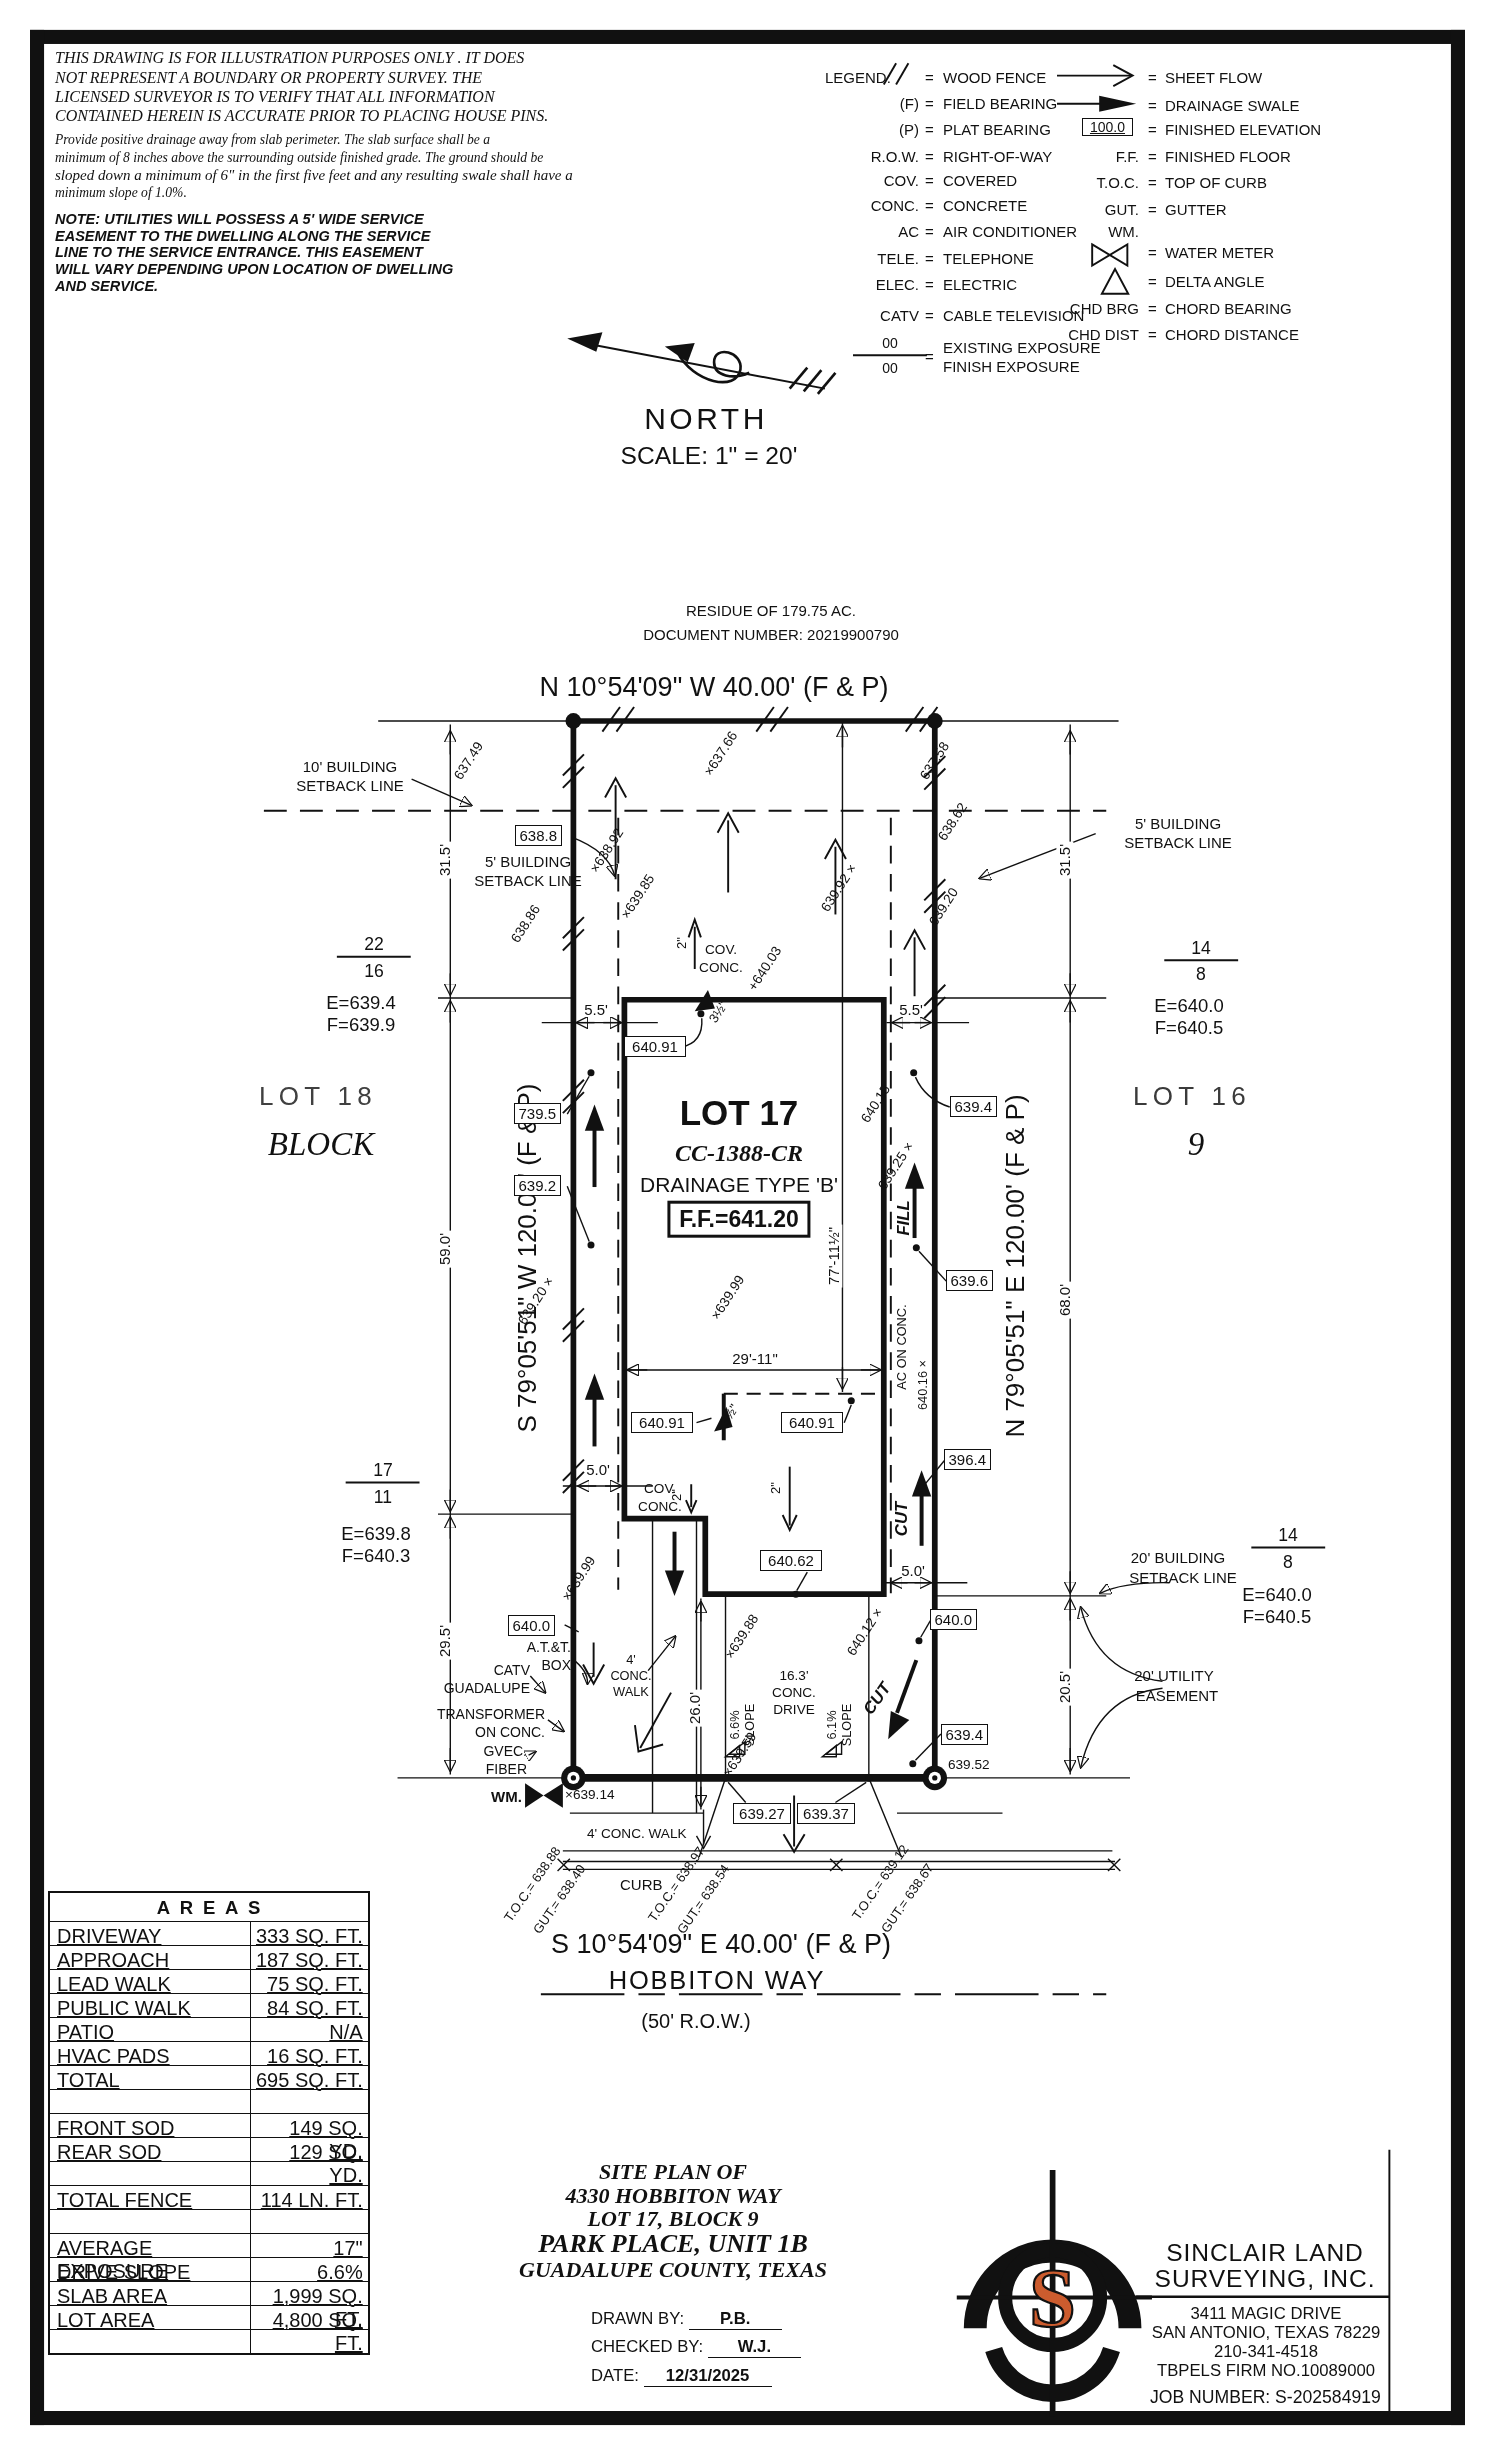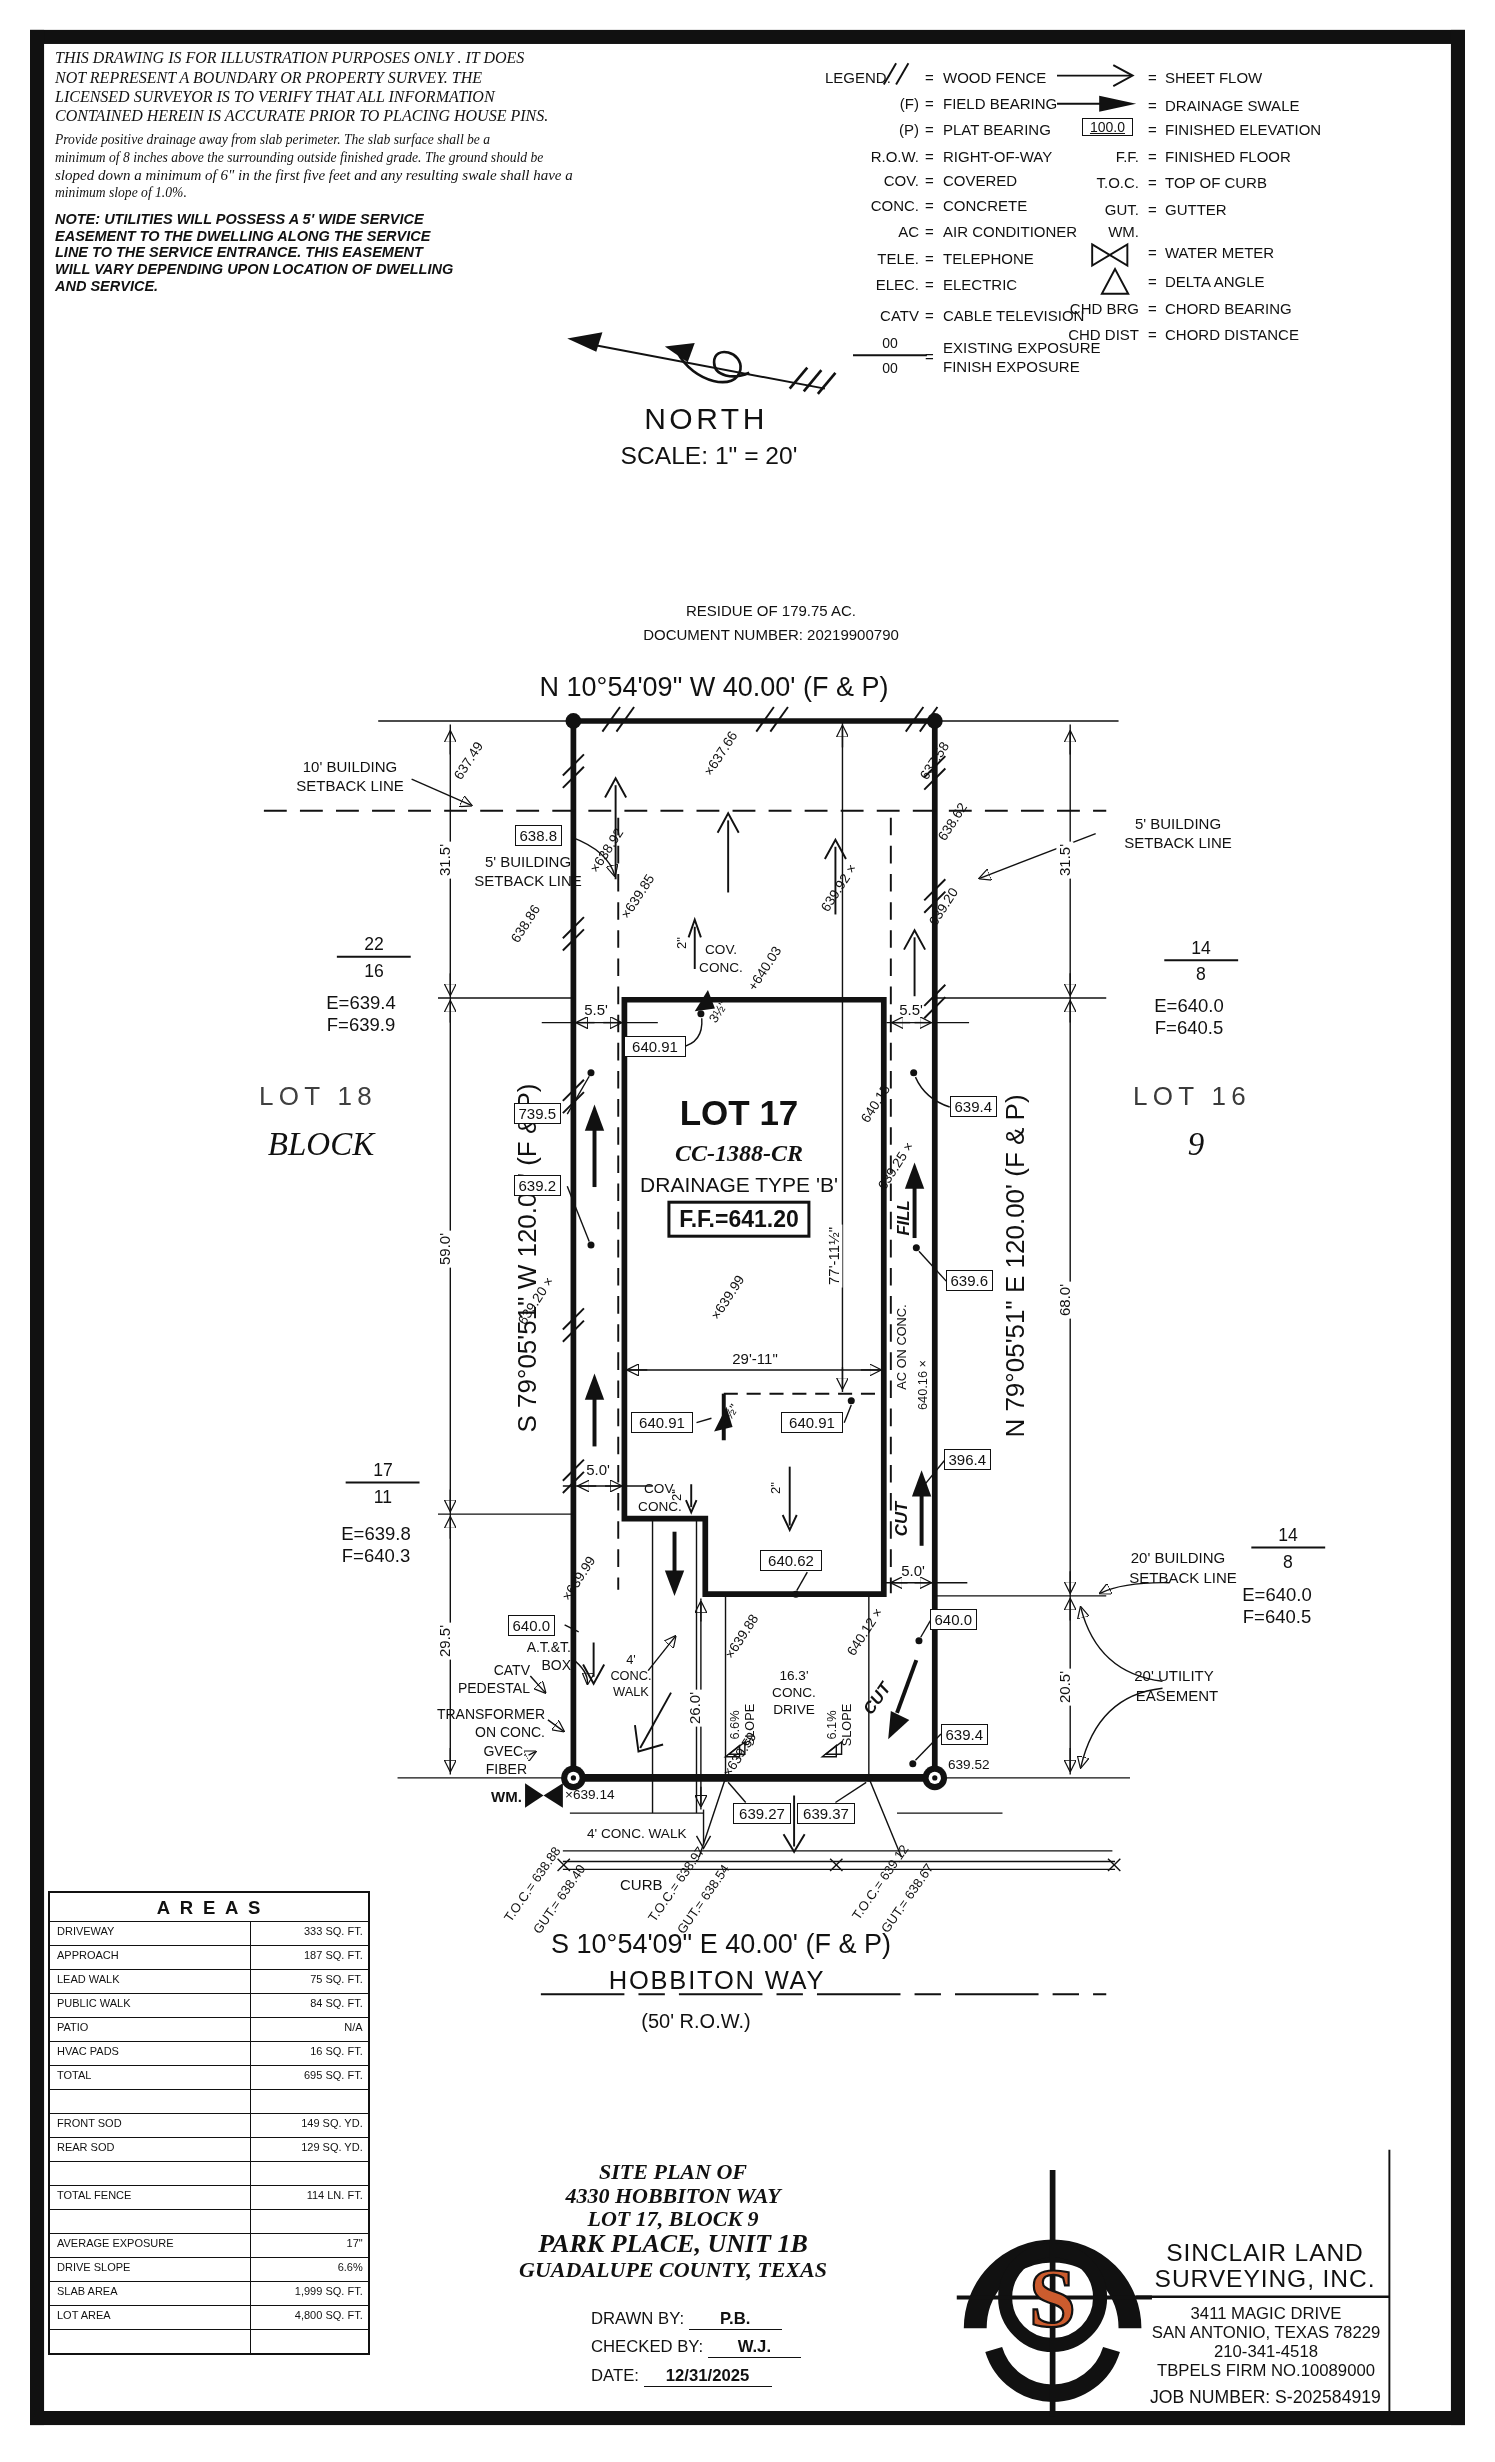--- a/index.html
+++ b/index.html
@@ -10,21 +10,21 @@
   .rot{transform:rotate(-57deg);transform-origin:0 100%;}
   .rot55{transform:rotate(-55deg);transform-origin:0 100%;}
   .ser{font-family:"Liberation Serif",serif;}
   .bx{position:absolute;border:1.8px solid #111;background:#fff;font-size:15px;text-align:center;padding:0.9px 3.5px;min-width:46px;box-sizing:border-box;}
   .ffbox{position:absolute;border:3.5px solid #111;background:#fff;font-size:23px;font-weight:bold;text-align:center;padding:1.8px 8.8px;transform:translate(-50%,-50%);}
   .rt{text-align:right;}
   #geom line,#geom path,#geom polyline{stroke:#111;fill:none;stroke-linecap:butt;}
   .w1{stroke-width:1.6;} .w2{stroke-width:2.2;} .w3{stroke-width:3;} .w4{stroke-width:4.5;} .w6{stroke-width:6.5;} .w8{stroke-width:9;}
   .areas-tb{position:absolute;left:48px;top:1891px;width:318px;border:2.2px solid #111;background:#fff;}
   .areas-hd{border-bottom:1.8px solid #111;text-align:center;font-size:18.5px;font-weight:bold;letter-spacing:9.7px;padding:3.5px 0 2.6px 8.8px;}
-  .arow{display:flex;height:23px;border-bottom:1.4px solid #111;font-size:11px;}
+  .arow{display:flex;height:23px;border-bottom:1.4px solid #111;font-size:20px;text-decoration:underline;}
   .arow:last-child{border-bottom:none;}
   .al{width:201px;border-right:1.4px solid #111;padding:2.6px 0 0 7px;box-sizing:border-box;}
   .av{flex:1;text-align:right;padding:2.6px 5.3px 0 0;}
   .ul{display:inline-block;border-bottom:1.8px solid #111;min-width:79px;text-align:center;padding:0 7px 0.9px 7px;}
 </style>
 </head>
 <body>
 
 <div id="sheet">
 
@@ -510,21 +510,21 @@
   <div class="t vrt" style="left:840px;top:1725px;font-size:12.8px;text-align:center;"><span>6.1%</span><br><span>SLOPE</span></div>
   <div class="t ctr" style="left:631px;top:1660px;font-size:12.8px;">4'</div>
   <div class="t ctr" style="left:631px;top:1676px;font-size:12.8px;">CONC.</div>
   <div class="t ctr" style="left:631px;top:1692px;font-size:12.8px;">WALK</div>
   <div class="t" style="left:587px;top:1826px;font-size:13.6px;">4' CONC. WALK</div>
   <div class="t" style="left:620px;top:1876px;font-size:15px;">CURB</div>
 
   <div class="t rt" style="left:492px;top:1639px;width:79px;font-size:14px;">A.T.&amp;T.</div>
   <div class="t rt" style="left:492px;top:1657px;width:79px;font-size:14px;">BOX</div>
   <div class="t rt" style="left:440px;top:1662px;width:90px;font-size:14px;">CATV</div>
-  <div class="t rt" style="left:440px;top:1680px;width:90px;font-size:14px;">PEDESTAL</div>
+  <div class="t rt" style="left:440px;top:1680px;width:90px;font-size:14px;">GUADALUPE</div>
   <div class="t rt" style="left:431px;top:1706px;width:114px;font-size:14px;">TRANSFORMER</div>
   <div class="t rt" style="left:431px;top:1724px;width:114px;font-size:14px;">ON CONC.</div>
   <div class="t rt" style="left:457px;top:1743px;width:70px;font-size:14px;">GVEC.</div>
   <div class="t rt" style="left:457px;top:1761px;width:70px;font-size:14px;">FIBER</div>
   <div class="t" style="left:491px;top:1788px;font-size:15px;font-weight:bold;">WM.</div>
 
   <div class="t rot55" style="left:514px;top:1910px;font-size:13px;">T.O.C.= 638.88</div>
   <div class="t rot55" style="left:543px;top:1922px;font-size:13px;">GUT.= 638.40</div>
   <div class="t rot55" style="left:658px;top:1910px;font-size:13px;">T.O.C.= 638.97</div>
   <div class="t rot55" style="left:687px;top:1922px;font-size:13px;">GUT.= 638.54</div>

